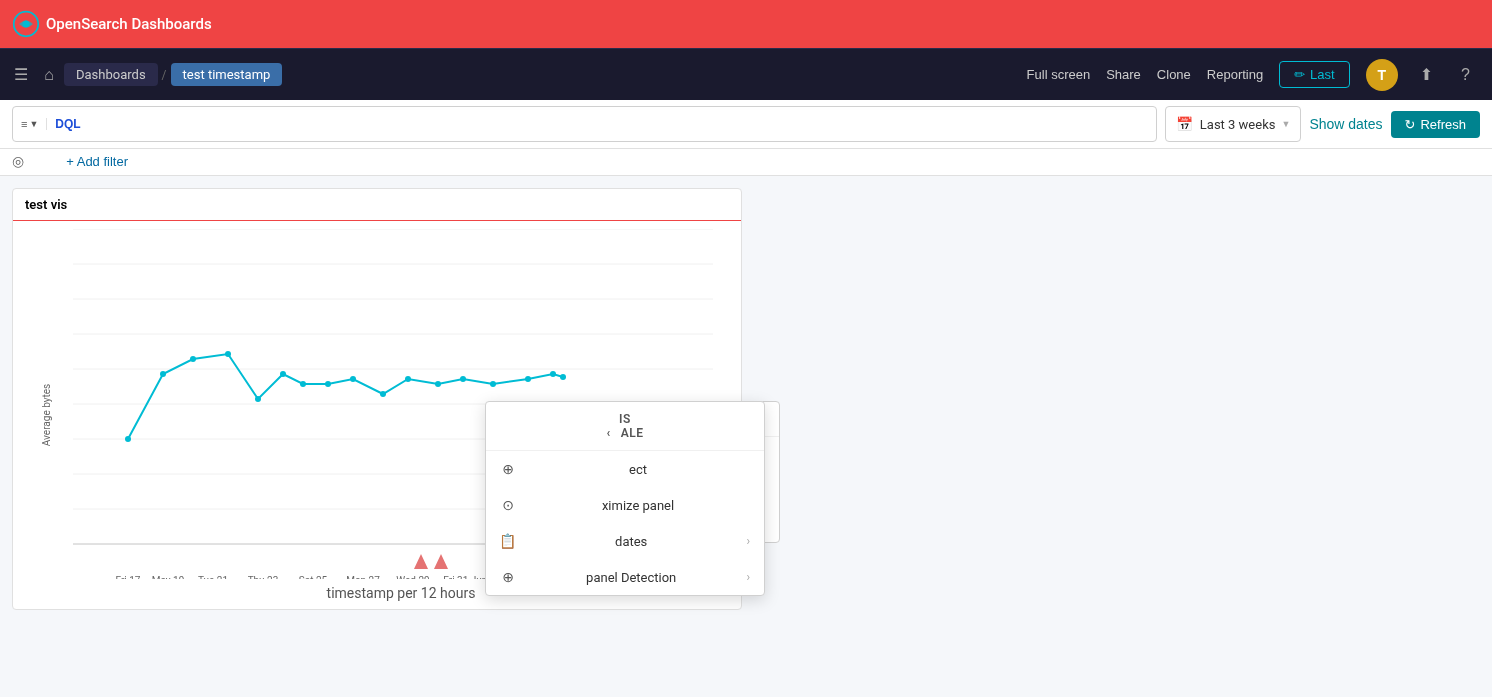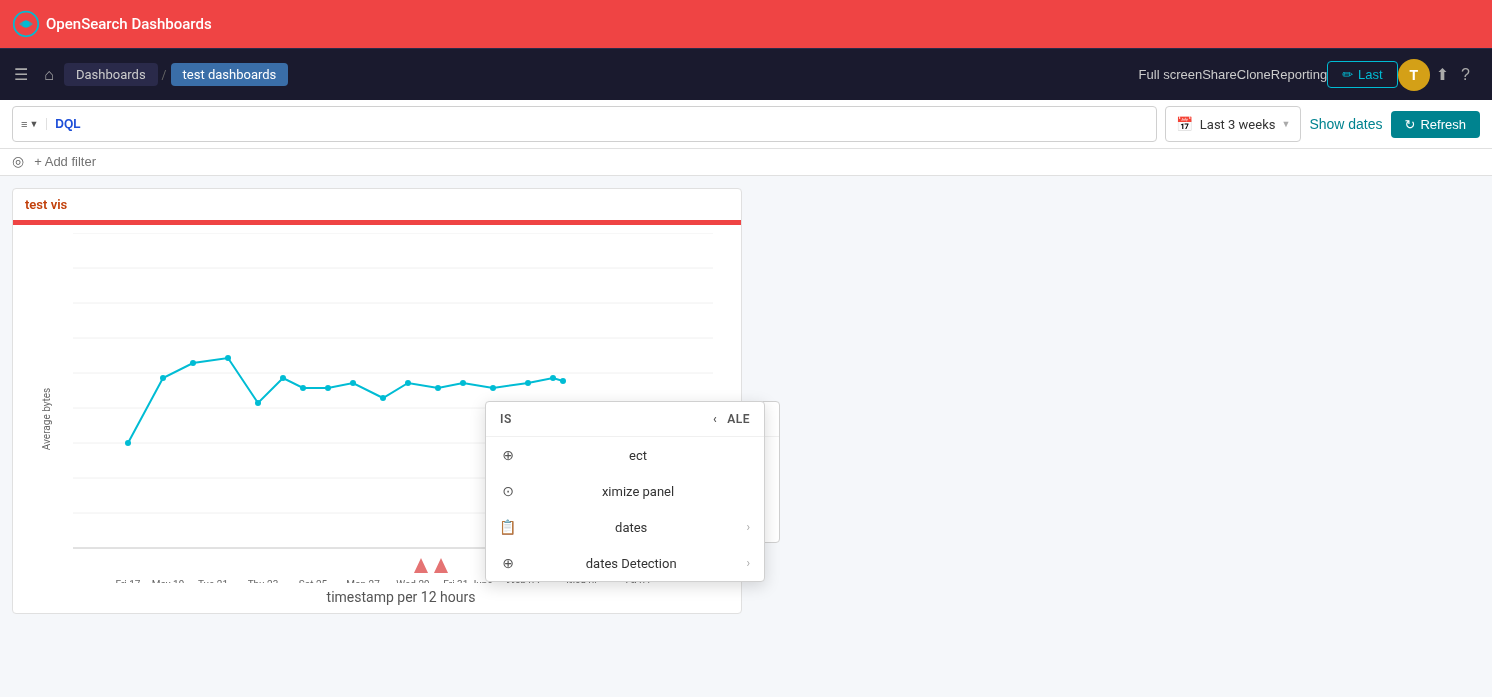--- a/index.html
+++ b/index.html
@@ -64,20 +64,21 @@
       cursor: pointer;
     }
     .breadcrumb-item.active {
       background: #3a6ea8;
       color: white;
     }
     .breadcrumb-sep { color: #666; font-size: 12px; }
     .nav-actions {
       display: flex;
       align-items: center;
+      gap: 16px;
       margin-right: 8px;
     }
     .nav-action-link {
       color: #ccc;
       font-size: 13px;
       cursor: pointer;
       background: none;
       border: none;
       text-decoration: none;
     }
@@ -209,26 +210,27 @@
     .filter-icon-btn {
       background: none;
       border: none;
       cursor: pointer;
       color: #666;
       font-size: 14px;
     }
     .add-filter-btn {
       background: none;
       border: none;
-      color: #737373;
+      color: #0369a1;
       font-size: 13px;
       cursor: pointer;
       display: flex;
       align-items: center;
       gap: 4px;
+      margin-left: 32px;
     }
 
     
     .main-content {
       padding: 12px;
       position: relative;
     }
 
     
     .panel {
@@ -236,22 +238,22 @@
       border: 1px solid #e0e0e0;
       border-radius: 4px;
       width: 730px;
       min-height: 420px;
       position: relative;
     }
     .panel-title {
       padding: 8px 12px;
       font-size: 13px;
       font-weight: 600;
-      color: #c2410c;
-      border-bottom: 5px solid #ef4444;
+      color: #000000;
+      border-bottom: 1px solid #ef4444;
     }
     .chart-area {
       padding: 8px 0;
       position: relative;
     }
     .y-axis-label {
       position: absolute;
       left: 2px;
       top: 50%;
       transform: translateY(-50%) rotate(-90deg);
@@ -280,20 +282,21 @@
       display: flex;
       align-items: center;
       justify-content: space-between;
       padding: 10px 14px;
       border-bottom: 1px solid #f0f0f0;
       font-size: 12px;
       font-weight: 600;
       color: #555;
       text-transform: uppercase;
       letter-spacing: 0.5px;
+      flex-direction: column;
     }
     .context-menu-right {
       display: flex;
       align-items: center;
       gap: 10px;
       font-size: 12px;
       color: #555;
     }
     .context-menu-item {
       display: flex;
@@ -361,21 +364,21 @@
 <div class="second-nav">
   <button class="nav-icon-btn">
     <span>☰</span>
   </button>
   <button class="nav-icon-btn">
     <span>⌂</span>
   </button>
   <div class="breadcrumb">
     <span class="breadcrumb-item">Dashboards</span>
     <span class="breadcrumb-sep">/</span>
-    <span class="breadcrumb-item active">test dashboards</span>
+    <span class="breadcrumb-item active">test timestamp</span>
   </div>
   <div class="nav-actions">
     <button class="nav-action-link">Full screen</button>
     <button class="nav-action-link">Share</button>
     <button class="nav-action-link">Clone</button>
     <button class="nav-action-link">Reporting</button>
     <button class="edit-btn">
       <span>✏</span>
       <span>Last</span>
     </button>
@@ -531,21 +534,21 @@
       <span class="item-icon">⊙</span>
       <span class="item-label">ximize panel</span>
     </div>
     <div class="context-menu-item">
       <span class="item-icon">📋</span>
       <span class="item-label">dates</span>
       <span class="item-arrow">›</span>
     </div>
     <div class="context-menu-item">
       <span class="item-icon">⊕</span>
-      <span class="item-label">dates Detection</span>
+      <span class="item-label">panel Detection</span>
       <span class="item-arrow">›</span>
     </div>
   </div>
 
   <div class="alert-partial">
     <div class="alert-header">ALE</div>
     <div class="alert-item">Adc</div>
     <div class="alert-item">Ass</div>
     <div class="alert-item">Doc</div>
   </div>

